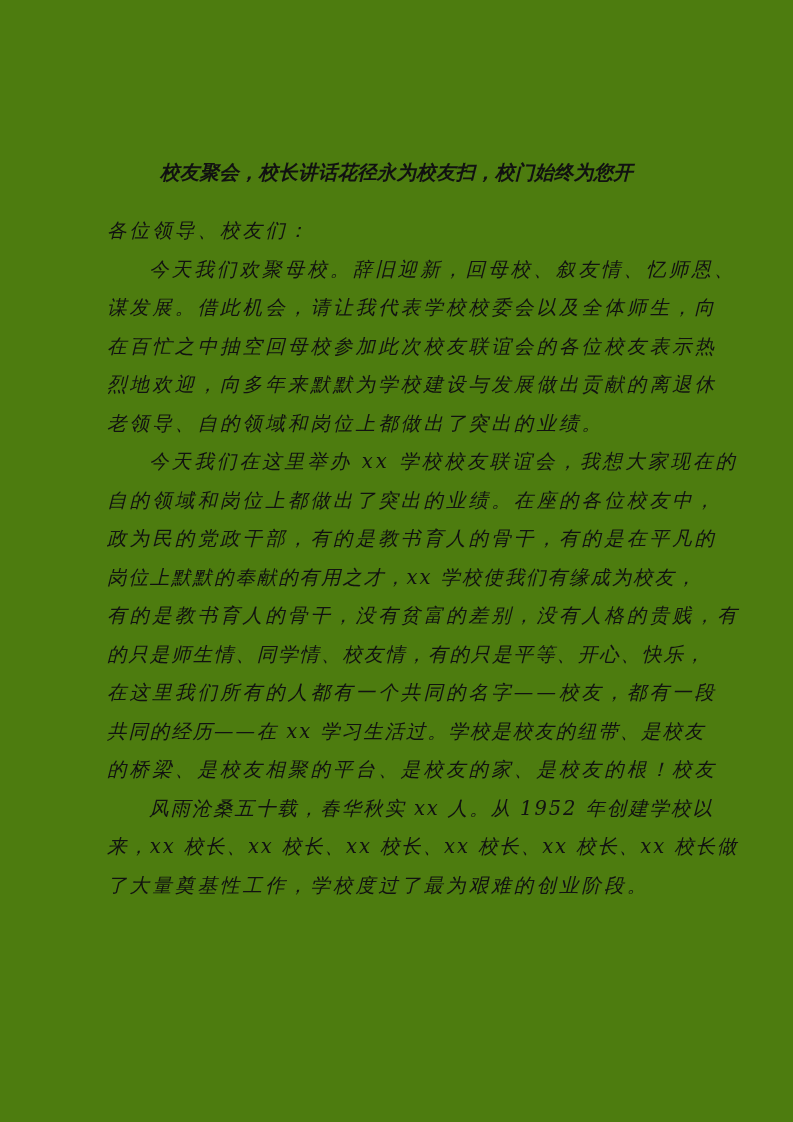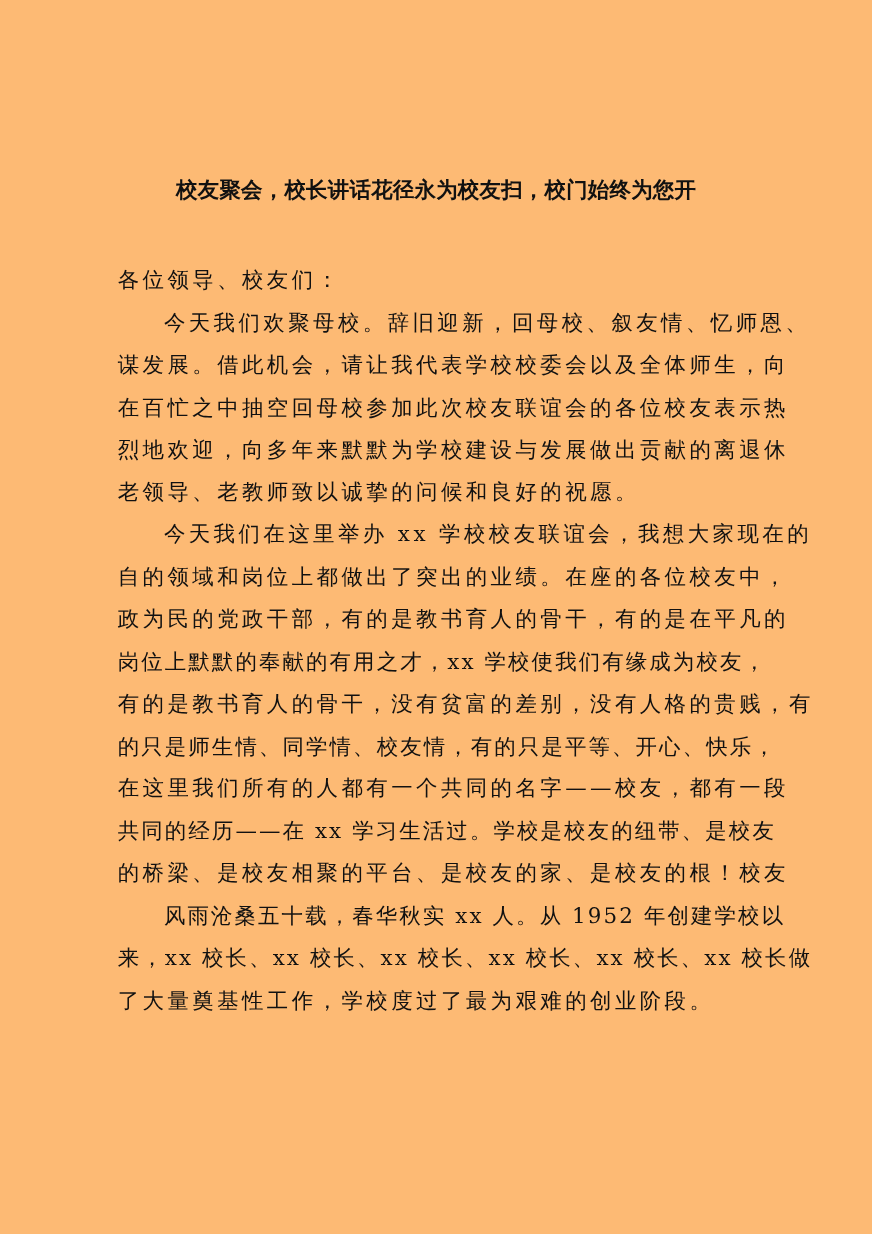--- a/index.html
+++ b/index.html
@@ -13,39 +13,40 @@
       position: relative;
       overflow: hidden;
       font-family: "DejaVu Serif", "Liberation Serif", serif;
       color: #111111;
     }
     .page {
       position: absolute;
       left: 0; top: 0;
       width: 793px;
       height: 1122px;
-      background: #fdba74;
+      background: #4d7c0f;
+      font-style: italic;
     }
     .title {
       position: absolute;
       left: 0;
       width: 793px;
       top: 158px;
       text-align: center;
       font-family: "DejaVu Sans", "Liberation Sans", sans-serif;
       font-weight: bold;
       font-size: 19.5px;
       letter-spacing: 0.2px;
       line-height: 30px;
       margin: 0;
     }
     .body {
       position: absolute;
       left: 107px;
-      top: 236px;
+      top: 212px;
       width: 582px;
     }
     .line {
       font-size: 19.5px;
       line-height: 38.5px;
       height: 38.5px;
       white-space: nowrap;
       letter-spacing: 3.1px;
       margin: 0;
     }
@@ -57,21 +58,21 @@
 
 <div class="page">
   <h1 class="title">校友聚会，校长讲话花径永为校友扫，校门始终为您开</h1>
 
   <div class="body">
     <p class="line">各位领导、校友们：</p>
     <p class="line indent">今天我们欢聚母校。辞旧迎新，回母校、叙友情、忆师恩、</p>
     <p class="line">谋发展。借此机会，请让我代表学校校委会以及全体师生，向</p>
     <p class="line">在百忙之中抽空回母校参加此次校友联谊会的各位校友表示热</p>
     <p class="line">烈地欢迎，向多年来默默为学校建设与发展做出贡献的离退休</p>
-    <p class="line">老领导、老教师致以诚挚的问候和良好的祝愿。</p>
+    <p class="line">老领导、自的领域和岗位上都做出了突出的业绩。</p>
     <p class="line indent">今天我们在这里举办 xx 学校校友联谊会，我想大家现在的</p>
     <p class="line">自的领域和岗位上都做出了突出的业绩。在座的各位校友中，</p>
     <p class="line">政为民的党政干部，有的是教书育人的骨干，有的是在平凡的</p>
     <p class="line tight">岗位上默默的奉献的有用之才，xx 学校使我们有缘成为校友，</p>
     <p class="line">有的是教书育人的骨干，没有贫富的差别，没有人格的贵贱，有</p>
     <p class="line tight">的只是师生情、同学情、校友情，有的只是平等、开心、快乐，</p>
     <p class="line">在这里我们所有的人都有一个共同的名字——校友，都有一段</p>
     <p class="line tight">共同的经历——在 xx 学习生活过。学校是校友的纽带、是校友</p>
     <p class="line">的桥梁、是校友相聚的平台、是校友的家、是校友的根！校友</p>
     <p class="line indent tight">风雨沧桑五十载，春华秋实 xx 人。从 1952 年创建学校以</p>

